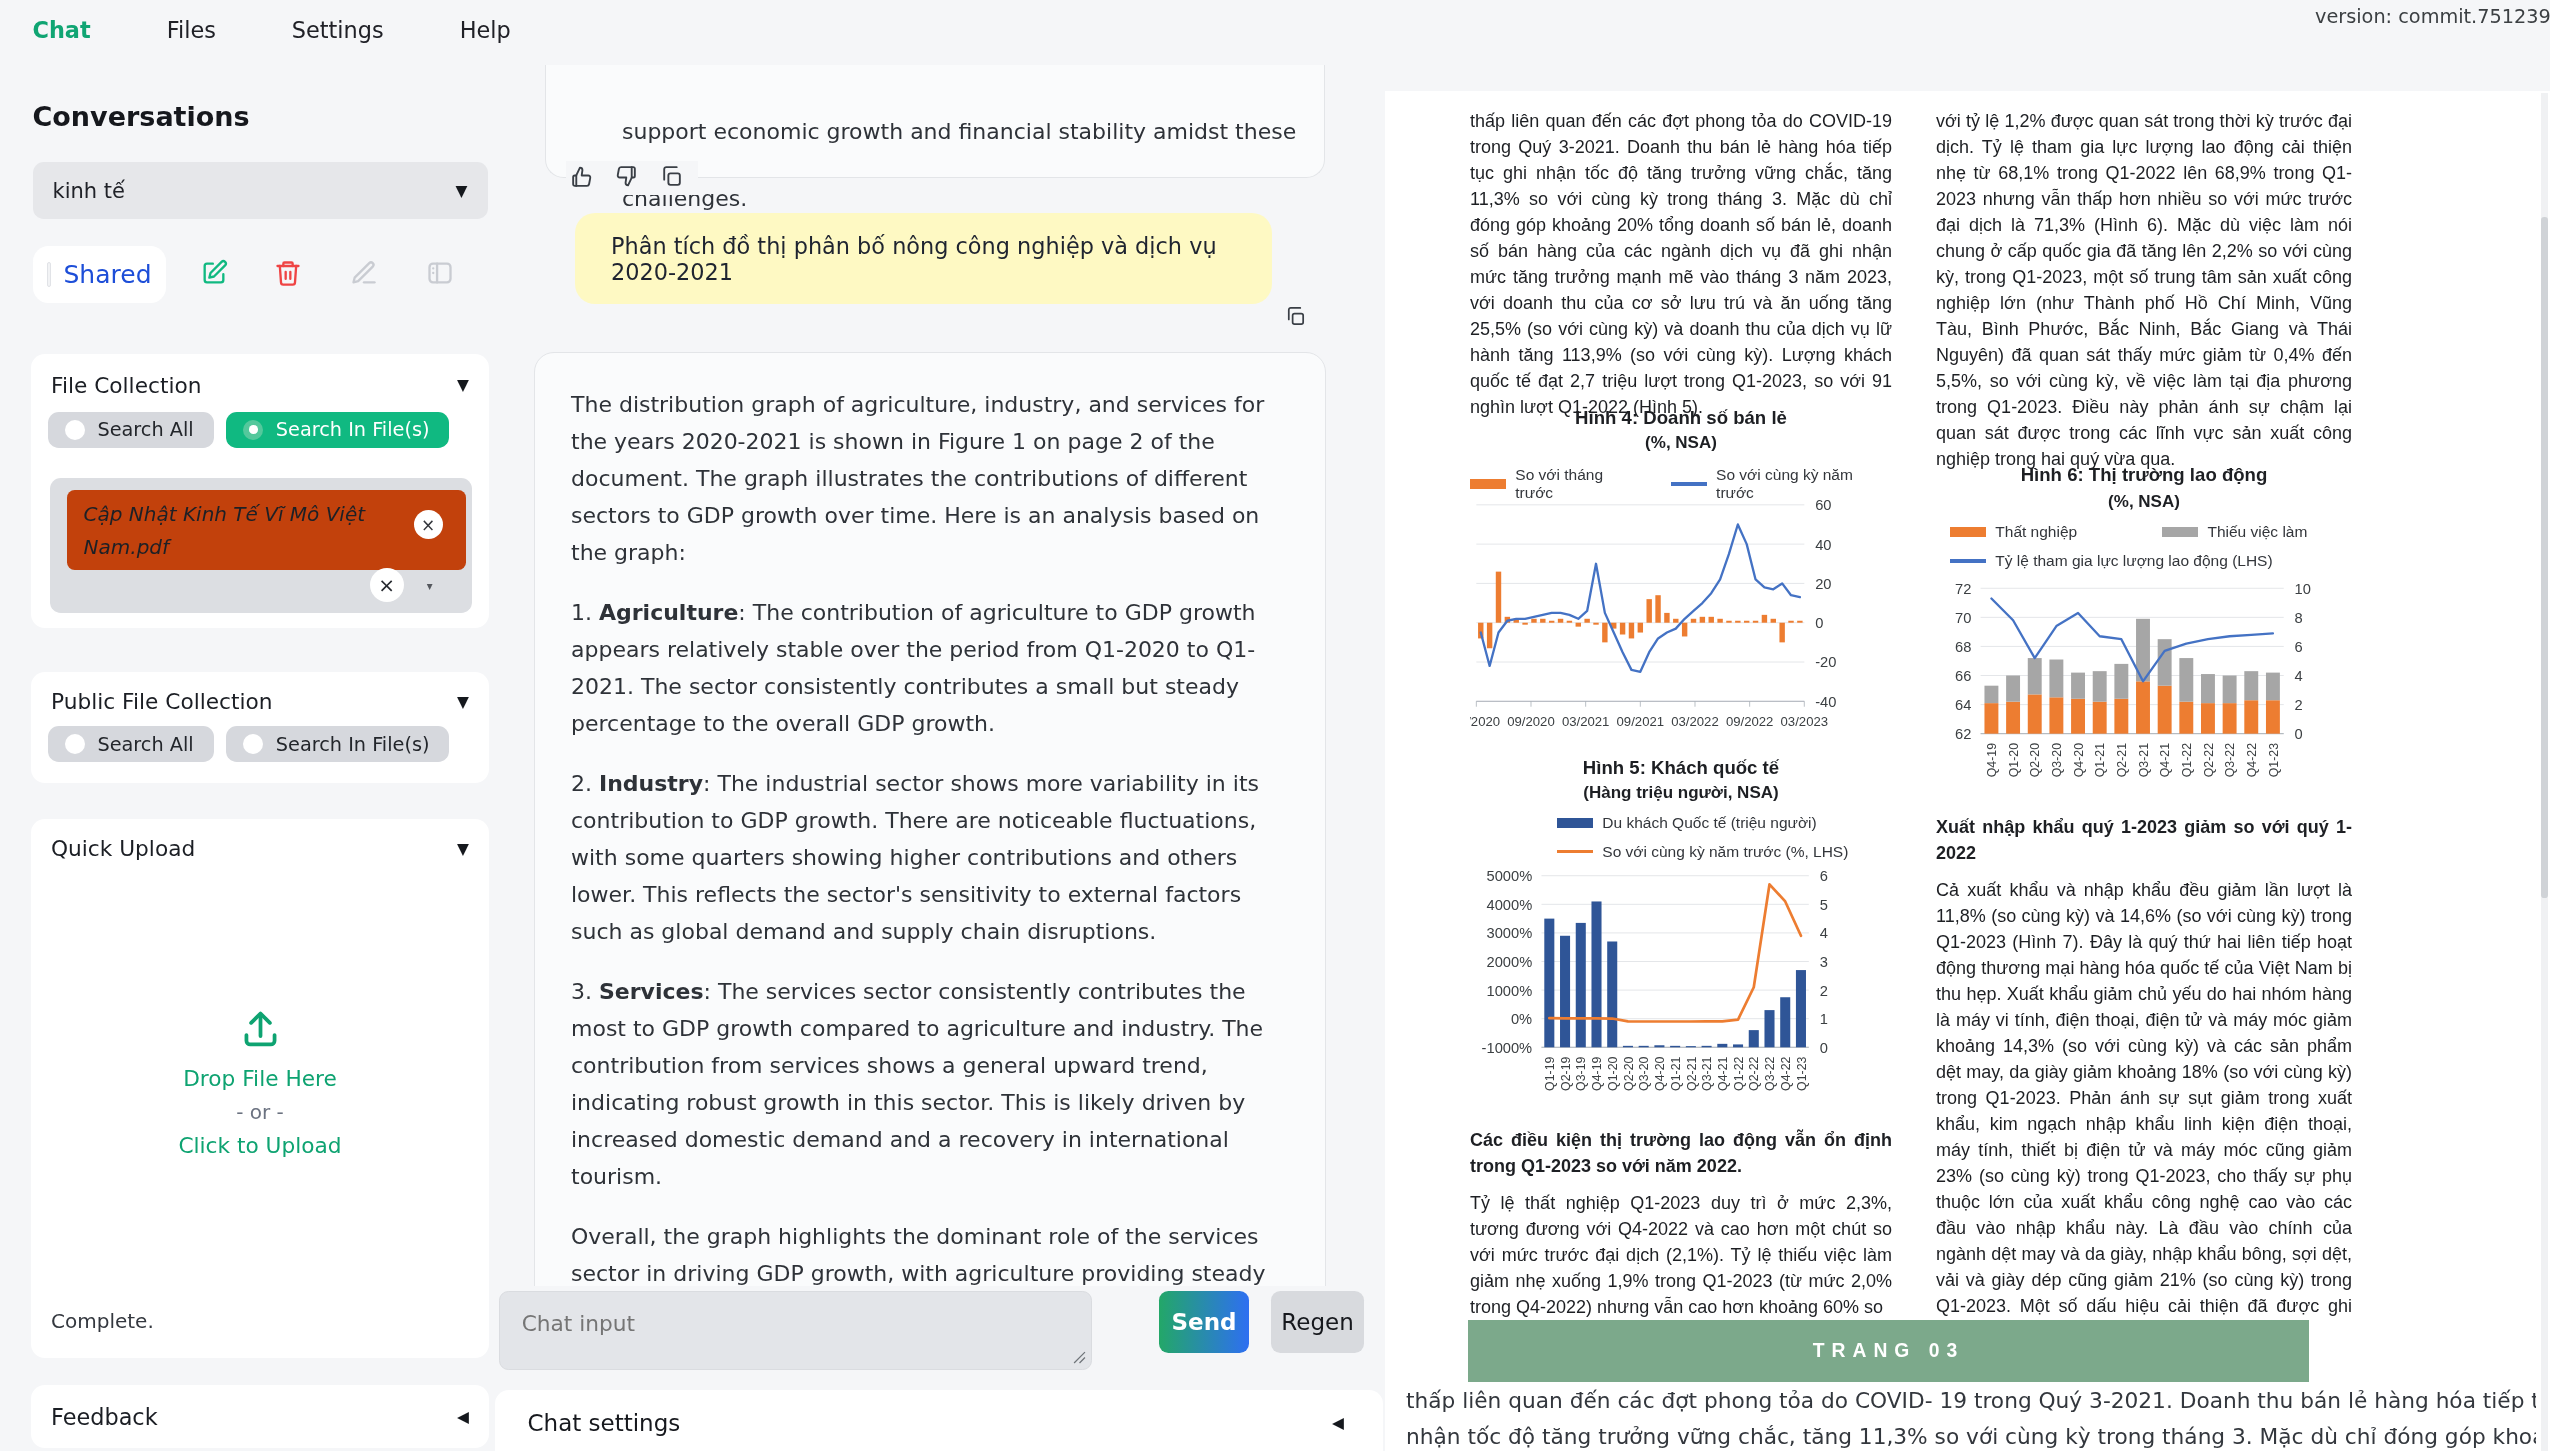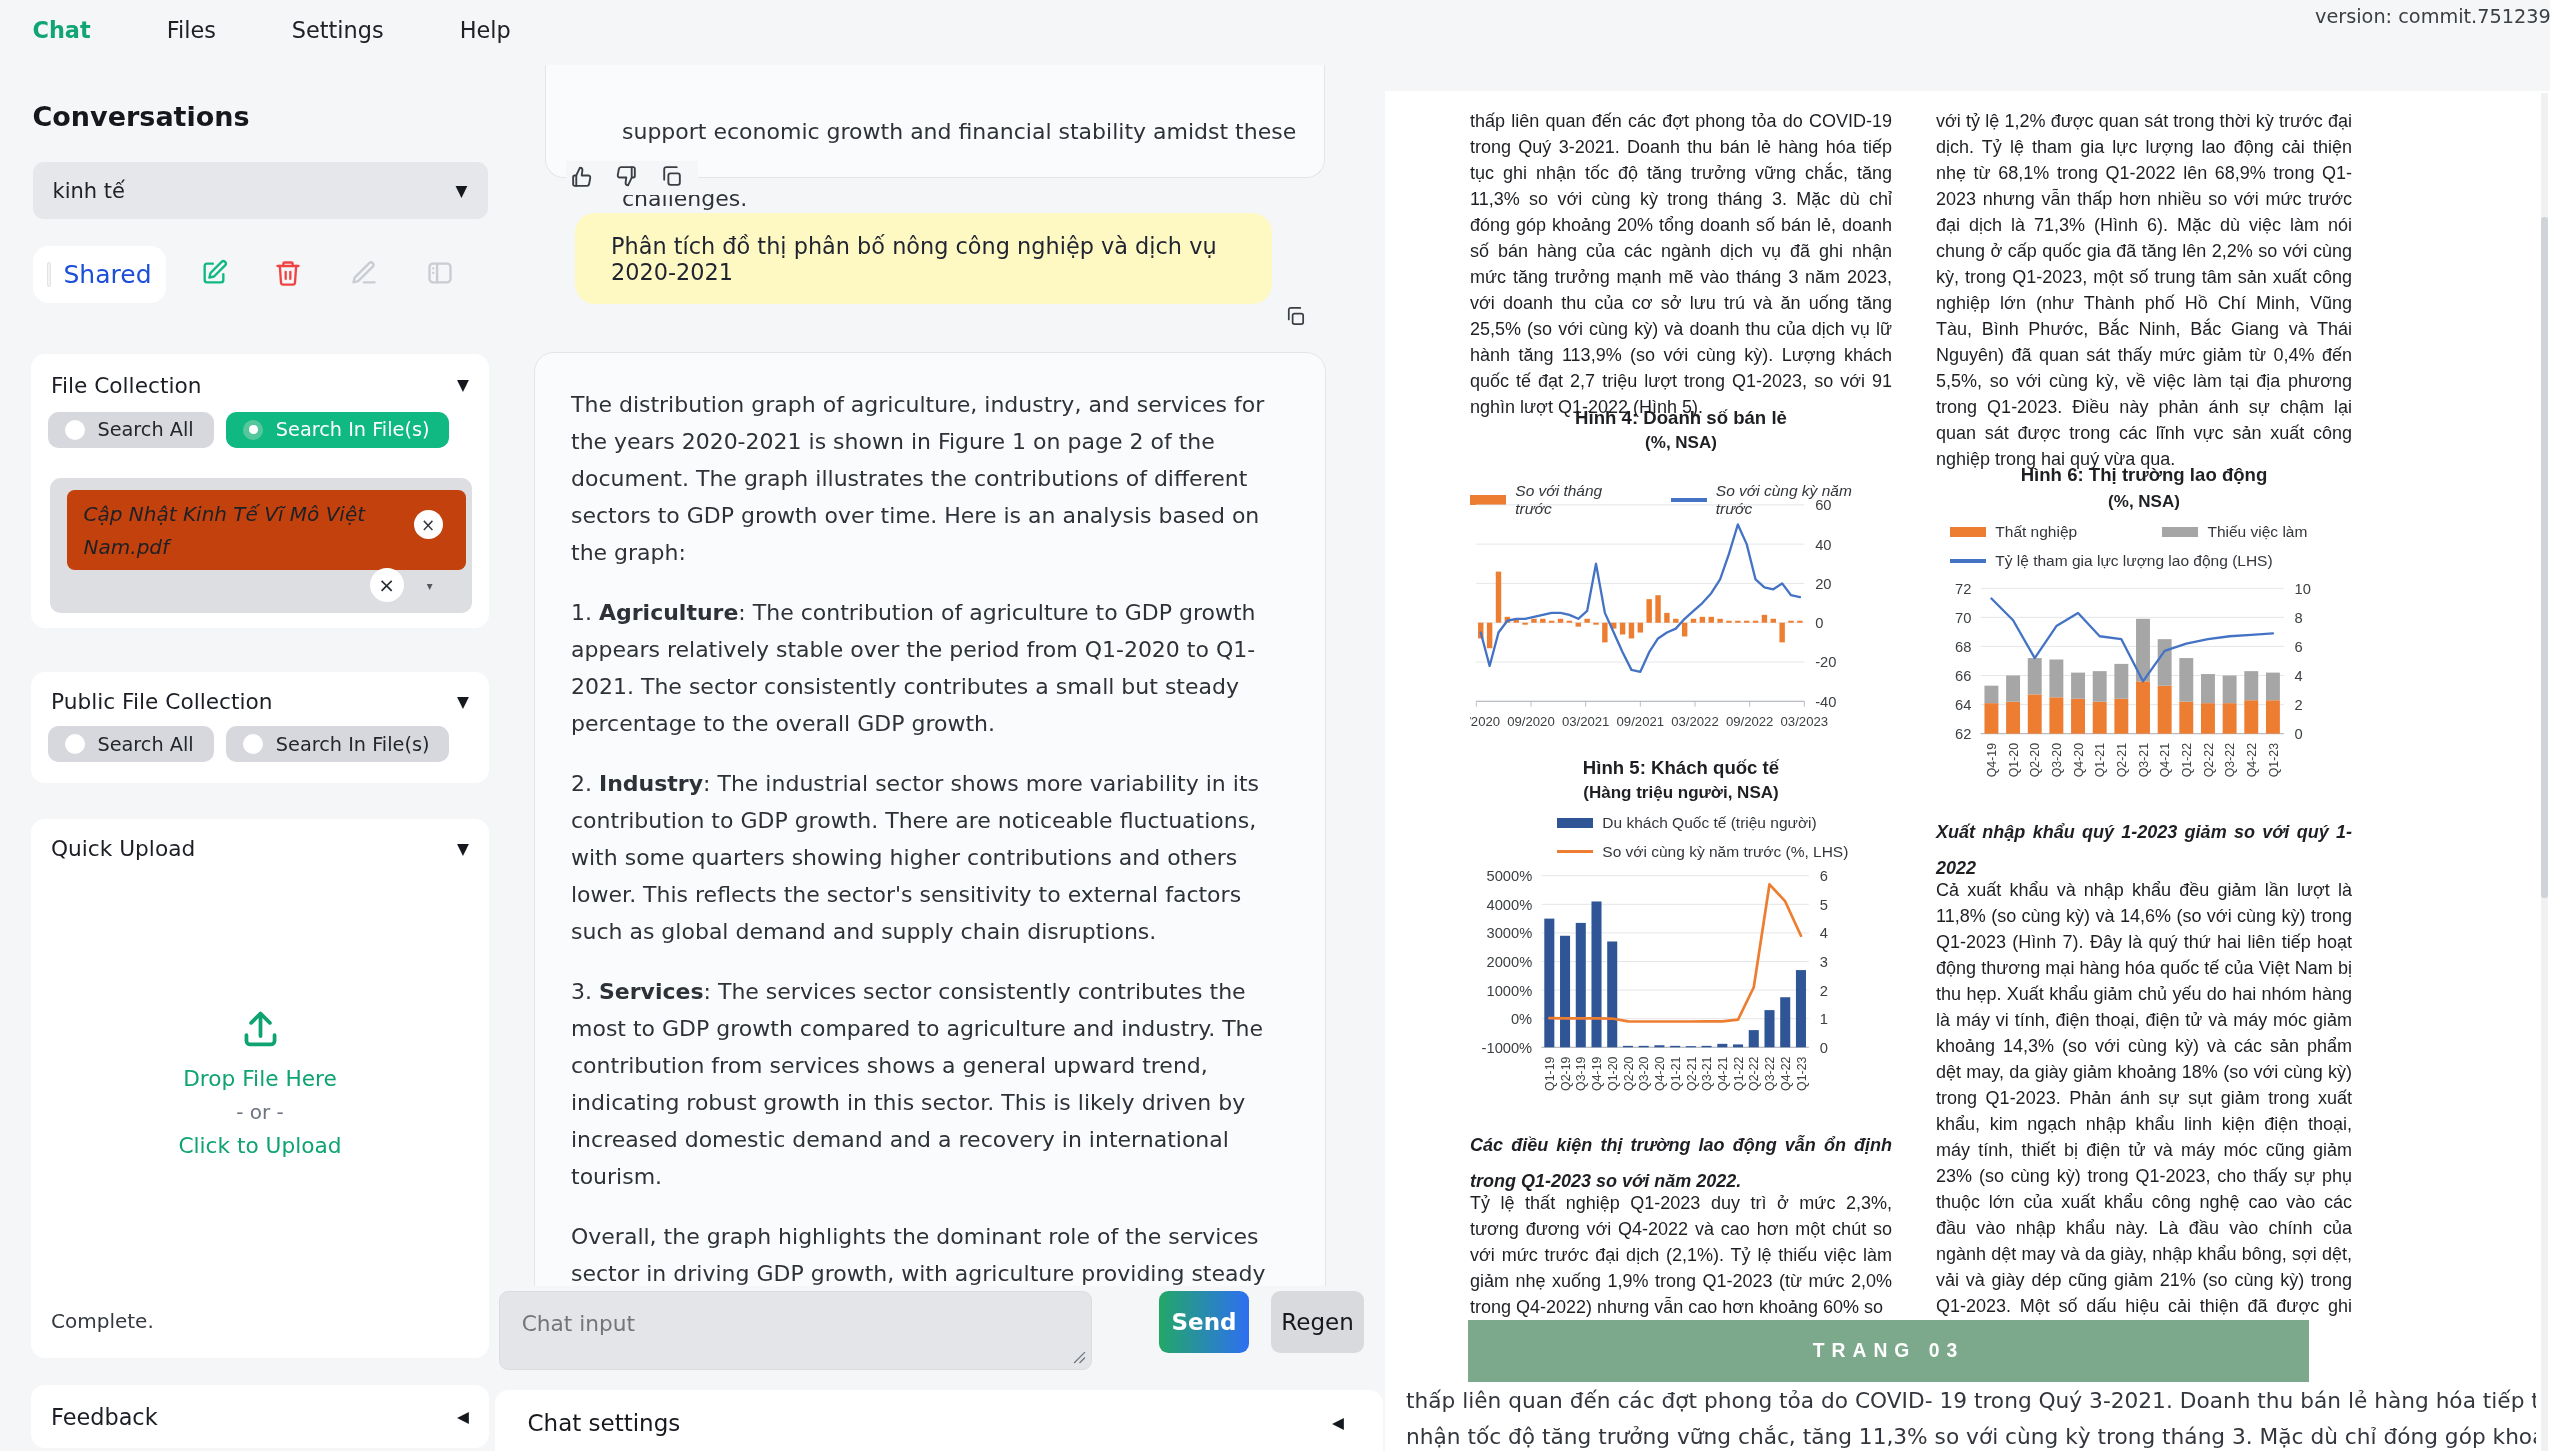--- a/index.html
+++ b/index.html
@@ -15,21 +15,21 @@
   .pill{border-radius:10.8px;display:flex;align-items:center;gap:12.4px;padding:0 17px;font-size:19.3px;height:36px;box-sizing:border-box;}
   .pill.gray{background:#d6d8dd;color:#23262b;}
   .pill.green{background:#10b981;color:#ffffff;}
   .radio{width:20px;height:20px;border-radius:50%;background:#ffffff;display:flex;flex-shrink:0;}
   .radio.on{background:#54c89c;}
   .radio.on .dot{width:8.5px;height:8.5px;border-radius:50%;background:#ffffff;margin:auto;}
   .greenlink{color:#0ea371;}
   .chatpara{font-size:22px;line-height:37px;color:#2e3238;}
   .pdf{font-family:"Liberation Sans",sans-serif;color:#1d1f23;}
   .pdfbody{font-size:18px;line-height:26px;text-align:justify;}
-  .pdfhead{font-size:18px;line-height:36px;font-weight:700;text-align:justify;font-style:italic;}
+  .pdfhead{font-size:18px;line-height:26px;font-weight:700;text-align:justify;}
   .ctitle{font-size:18.6px;font-weight:700;text-align:center;}
   .csub{font-size:17px;font-weight:700;text-align:center;}
   .legend{display:flex;align-items:center;font-size:15.5px;color:#33363b;font-family:"Liberation Sans",sans-serif;}
   .sw{display:inline-block;width:36px;height:10px;margin-right:9.3px;flex-shrink:0;}
   .swline{display:inline-block;width:36px;height:3.1px;margin-right:9.3px;flex-shrink:0;}
   svg text{font-family:"Liberation Sans",sans-serif;fill:#3c4043;}
   .tick{font-size:19px;}
   .xlab{font-size:17px;}
   .xrot{font-size:16px;}
   textarea{box-sizing:border-box;resize:none;}
@@ -229,21 +229,21 @@
     </div>
   </div>
 
   <div class="abs" style="left:1385px;top:91px;width:1165px;height:1360px;background:#ffffff;"></div>
 
   <div class="abs pdf pdfbody" style="left:1470px;top:108px;width:422px;">thấp liên quan đến các đợt phong tỏa do COVID-19 trong Quý 3-2021. Doanh thu bán lẻ hàng hóa tiếp tục ghi nhận tốc độ tăng trưởng vững chắc, tăng 11,3% so với cùng kỳ trong tháng 3. Mặc dù chỉ đóng góp khoảng 20% tổng doanh số bán lẻ, doanh số bán hàng của các ngành dịch vụ đã ghi nhận mức tăng trưởng mạnh mẽ vào tháng 3 năm 2023, với doanh thu của cơ sở lưu trú và ăn uống tăng 25,5% (so với cùng kỳ) và doanh thu của dịch vụ lữ hành tăng 113,9% (so với cùng kỳ). Lượng khách quốc tế đạt 2,7 triệu lượt trong Q1-2023, so với 91 nghìn lượt Q1-2022 (Hình 5).</div>
   <div class="abs pdf pdfbody" style="left:1936px;top:108px;width:416px;">với tỷ lệ 1,2% được quan sát trong thời kỳ trước đại dịch. Tỷ lệ tham gia lực lượng lao động cải thiện nhẹ từ 68,1% trong Q1-2022 lên 68,9% trong Q1-2023 nhưng vẫn thấp hơn nhiều so với mức trước đại dịch là 71,3% (Hình 6). Mặc dù việc làm nói chung ở cấp quốc gia đã tăng lên 2,2% so với cùng kỳ, trong Q1-2023, một số trung tâm sản xuất công nghiệp lớn (như Thành phố Hồ Chí Minh, Vũng Tàu, Bình Phước, Bắc Ninh, Bắc Giang và Thái Nguyên) đã quan sát thấy mức giảm từ 0,4% đến 5,5%, so với cùng kỳ, về việc làm tại địa phương trong Q1-2023. Điều này phản ánh sự chậm lại quan sát được trong các lĩnh vực sản xuất công nghiệp trong hai quý vừa qua.</div>
 
   <div class="abs pdf ctitle" style="left:1470px;top:407px;width:422px;">Hình 4: Doanh số bán lẻ</div>
   <div class="abs pdf csub" style="left:1470px;top:433px;width:422px;">(%, NSA)</div>
-  <div class="abs" style="left:1470px;top:482px;width:422px;display:flex;justify-content:center;gap:28px;font-style:italic;">
+  <div class="abs" style="left:1470px;top:466px;width:422px;display:flex;justify-content:center;gap:28px;">
     <span class="legend">
         <span class="sw" style="background: rgb(237, 125, 49);"></span>
         <span>So với tháng trước</span>
       </span>
     <span class="legend">
         <span class="swline" style="background: rgb(68, 114, 196);"></span>
         <span>So với cùng kỳ năm trước</span>
       </span>
   </div>
   <svg class="abs" width="418" height="263" style="left:1470px;top:494px;" viewBox="0 0 540 340">

